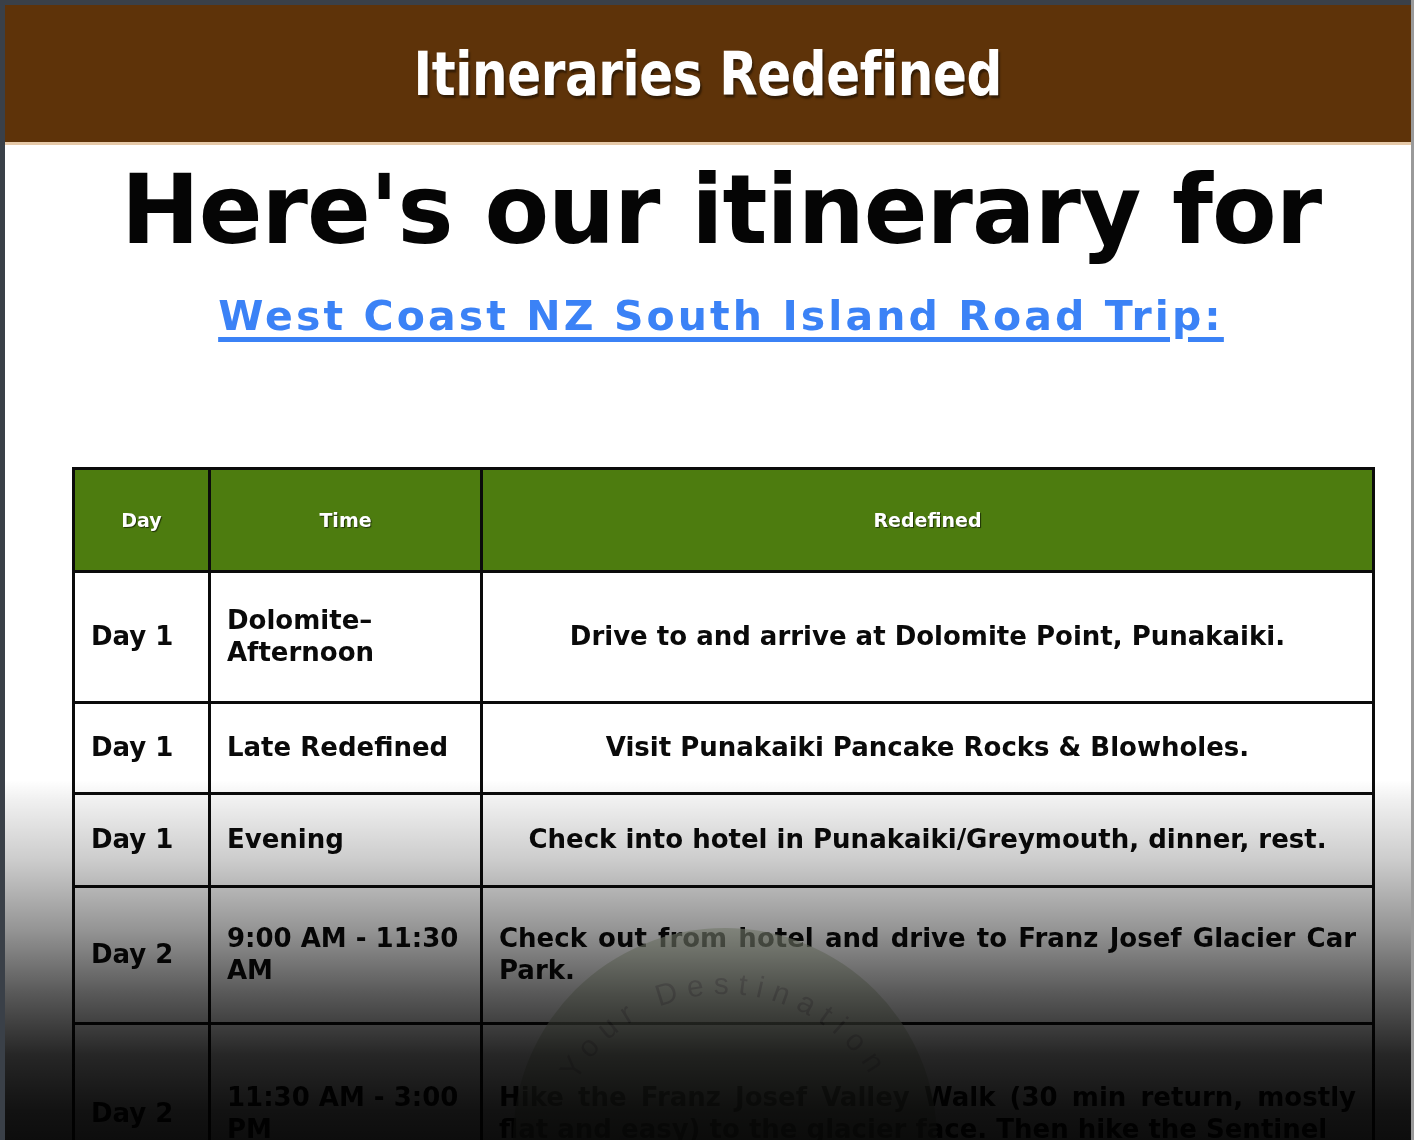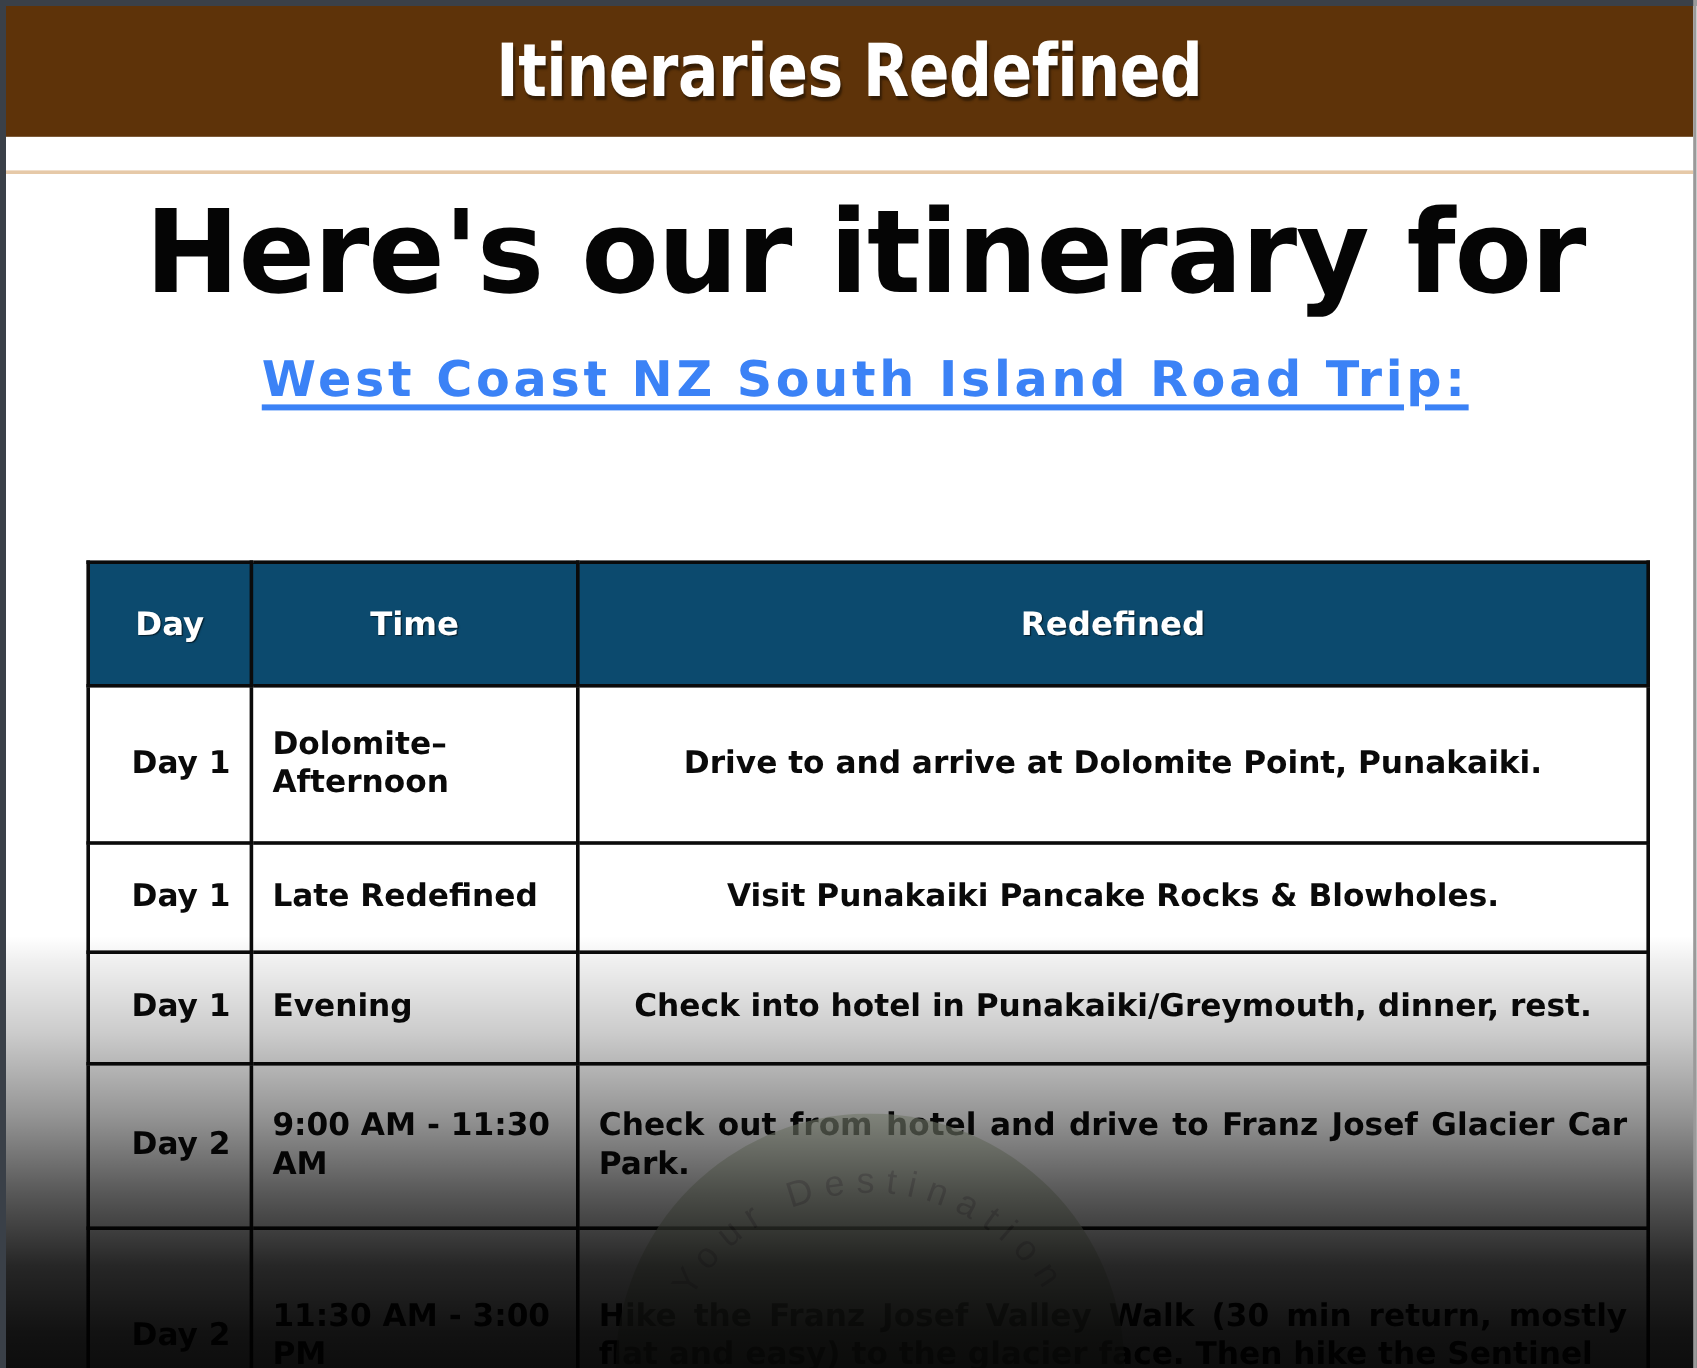--- a/index.html
+++ b/index.html
@@ -39,21 +39,21 @@
     width: 3px; height: 1140px;
     background: #9a9a9a;
     z-index: 40;
   }
 
   
   .banner {
     position: absolute;
     top: 5px; left: 5px;
     width: 1406px;
-    height: 109px;
+    height: 137px;
     background: #5e3309;
     display: flex;
     align-items: center;
     justify-content: center;
     z-index: 5;
   }
   .banner-underline {
     position: absolute;
     top: 142px; left: 5px;
     width: 1406px; height: 3px;
@@ -124,41 +124,41 @@
     width: 1300px;
     border-collapse: collapse;
     table-layout: fixed;
     font-family: "DejaVu Sans", sans-serif;
   }
   table.itin th, table.itin td {
     border: 3px solid #0b0b0b;
     vertical-align: middle;
   }
   table.itin thead th {
-    background: #0c4a6e;
+    background: #4d7c0f;
     color: #ffffff;
-    font-size: 27px;
+    font-size: 19px;
     font-weight: bold;
     height: 98px;
     text-align: center;
     text-shadow: 1px 1px 1px rgba(0,0,0,0.6);
   }
   col.c-day   { width: 136px; }
   col.c-time  { width: 272px; }
   col.c-act   { width: 892px; }
 
   table.itin td {
     background: #ffffff;
     color: #0a0a0a;
     font-size: 26px;
     font-weight: bold;
     padding: 14px 16px;
     line-height: 1.23;
   }
-  td.day-cell  { font-size: 26px; padding-left: 20px; text-align: right; }
+  td.day-cell  { font-size: 26px; padding-left: 20px; }
   td.time-cell { font-size: 26px; padding-left: 20px; }
   td.act-cell  { font-size: 27px; padding-left: 22px; padding-right: 20px; text-align: center; }
   td.act-cell.justify { text-align: justify; text-align-last: left; }
 
   tr.r1 td { height: 100px; }
   tr.r2 td { height: 60px; }
   tr.r3 td { height: 62px; }
   tr.r4 td { height: 106px; }
   tr.r5 td { height: 150px; }
 

